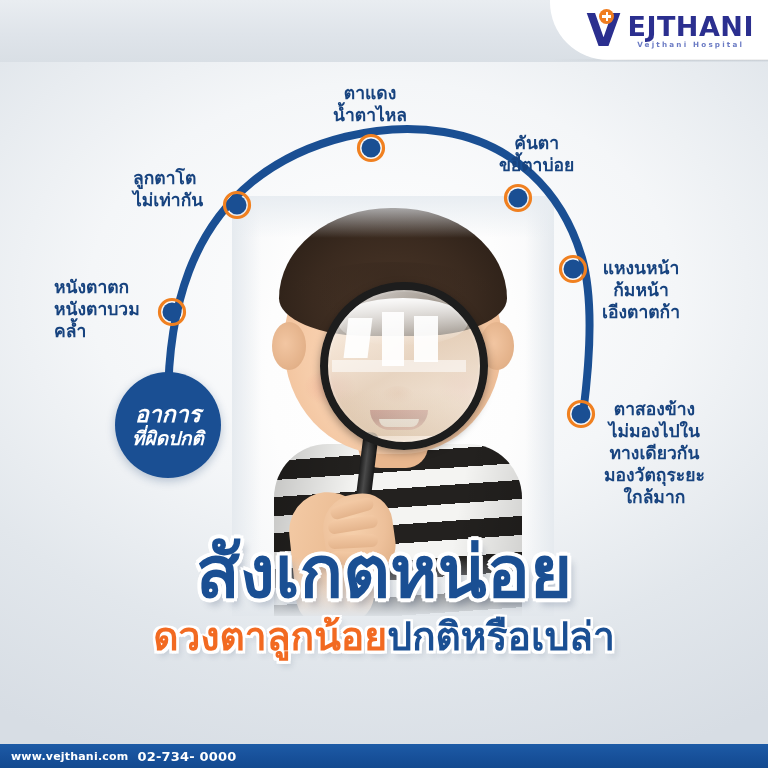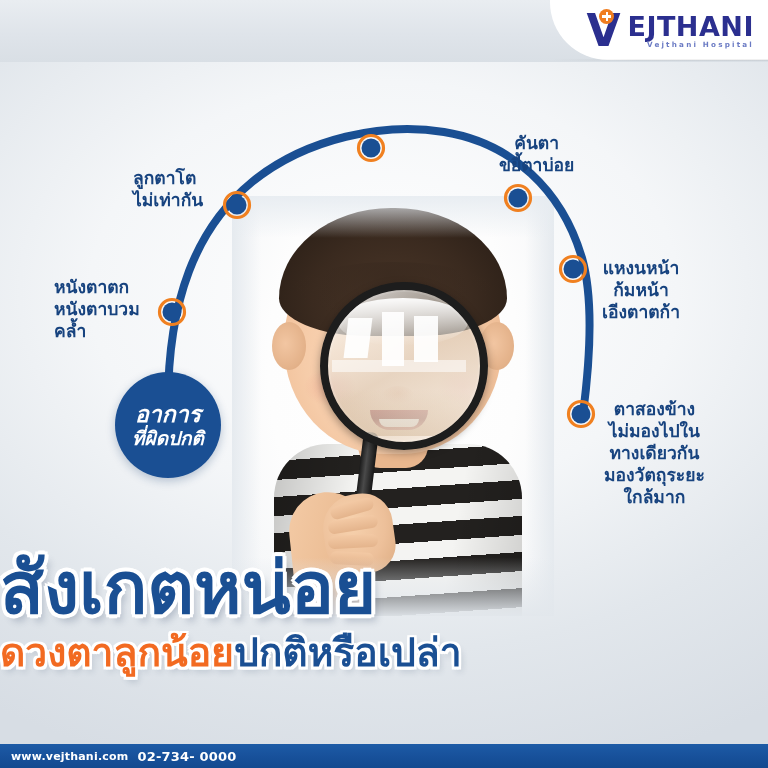--- a/index.html
+++ b/index.html
@@ -48,21 +48,21 @@
     content:"";position:absolute;background:#fff;
   }
   .logo-cross:before{left:6.3px;top:3px;width:2.4px;height:9px;}
   .logo-cross:after{left:3px;top:6.3px;width:9px;height:2.4px;}
   .logo-text{position:relative;top:-1px;}
   .logo-word{
     font-size:27px;line-height:25px;font-weight:700;color:#2b2f8f;letter-spacing:.5px;
   }
   .logo-sub{
     font-size:7.2px;line-height:9px;font-weight:700;color:#6b7bc4;
-    letter-spacing:2.2px;text-align:right;margin-top:1px;
+    letter-spacing:2.2px;text-align:center;margin-top:1px;
   }
 
   
   .photo{
     position:absolute;left:232px;top:196px;width:322px;height:420px;
     overflow:hidden;
   }
   .photo-bg{
     position:absolute;inset:0;
     background:radial-gradient(ellipse at 50% 40%,#ffffff 0%,#fdfdfd 55%,#f2f4f6 100%);
@@ -213,21 +213,21 @@
 
   #lbl-0{left:333px;top:82px;text-align:center;}
   #lbl-1{left:499px;top:132px;}
   #lbl-2{left:602px;top:257px;}
   #lbl-3{left:604px;top:398px;}
   #lbl-4{left:133px;top:167px;}
   #lbl-5{left:54px;top:276px;}
 
   
   .headline-wrap{
-    position:absolute;left:0;top:548px;width:768px;
+    position:absolute;left:0;top:532px;width:768px;text-align:center;
   }
   .headline{
     font-family:"DejaVu Sans","Liberation Sans",sans-serif;
     font-size:72px;line-height:80px;font-weight:700;color:#1a4f93;
     letter-spacing:0px;
     text-shadow:
       -3px 0 0 #fff, 3px 0 0 #fff, 0 -3px 0 #fff, 0 3px 0 #fff,
       -3px -3px 0 #fff, 3px -3px 0 #fff, -3px 3px 0 #fff, 3px 3px 0 #fff,
       -4px 0 0 #fff, 4px 0 0 #fff, 0 -4px 0 #fff, 0 4px 0 #fff,
       5px 7px 7px rgba(60,80,110,.28);
@@ -325,20 +325,24 @@
       <circle cx="172" cy="312" r="12.5" fill="none" stroke="#f08020" stroke-width="3.2"></circle>
       <circle cx="172" cy="312" r="9.5" fill="#1a4f93"></circle>
     </g>
   </svg>
 
   <div class="badge">
     <div class="badge-l1">อาการ</div>
     <div class="badge-l2">ที่ผิดปกติ</div>
   </div>
 
+  <div class="label" id="lbl-0">
+    <div>ตาแดง</div>
+    <div>น้ำตาไหล</div>
+  </div>
   <div class="label right" id="lbl-1">
     <div>คันตา</div>
     <div>ขยี้ตาบ่อย</div>
   </div>
   <div class="label right" id="lbl-2">
     <div>แหงนหน้า</div>
     <div>ก้มหน้า</div>
     <div>เอีงตาตก้า</div>
   </div>
   <div class="label right" id="lbl-3">

